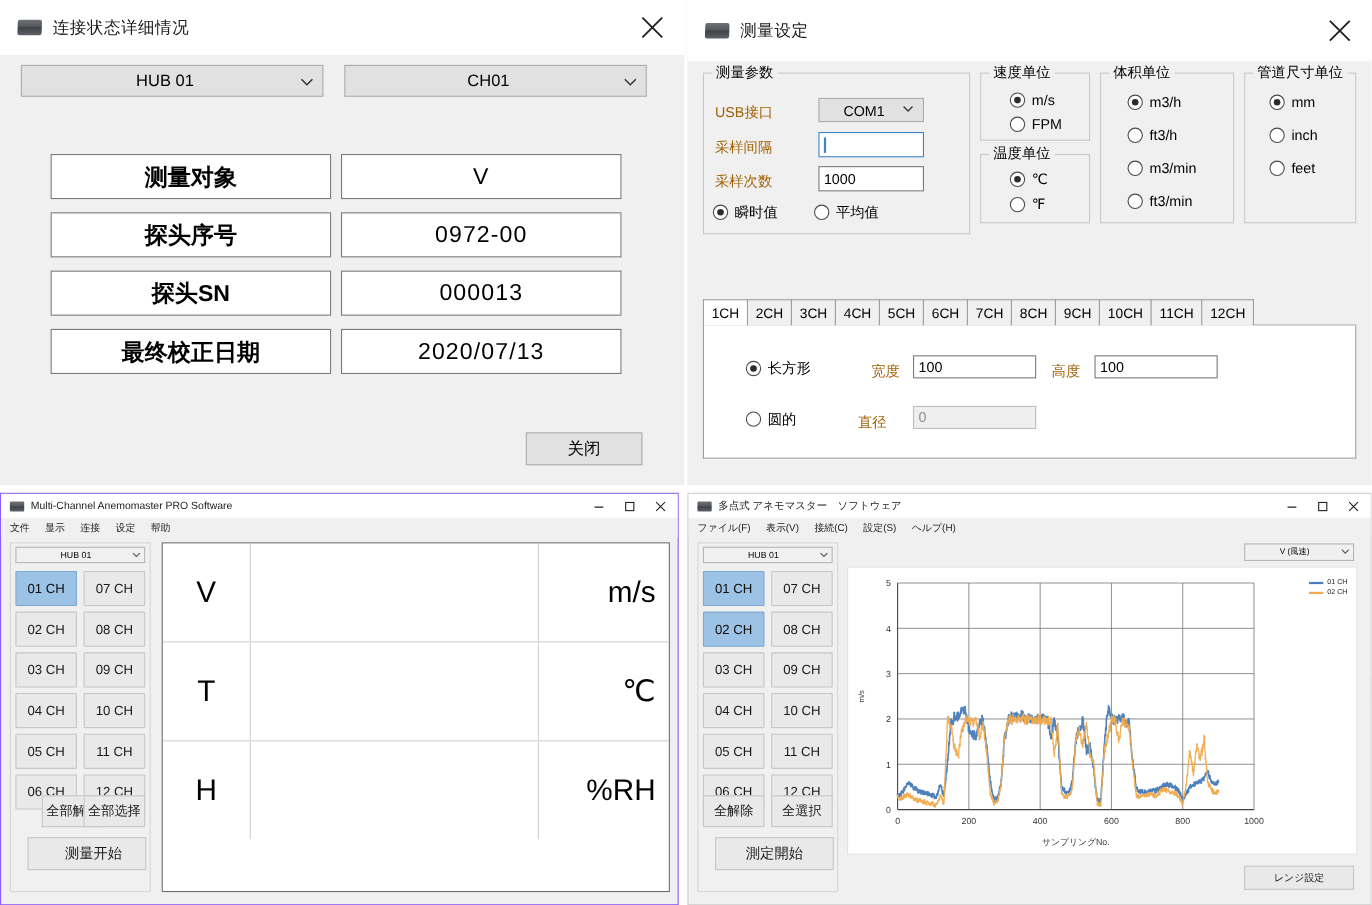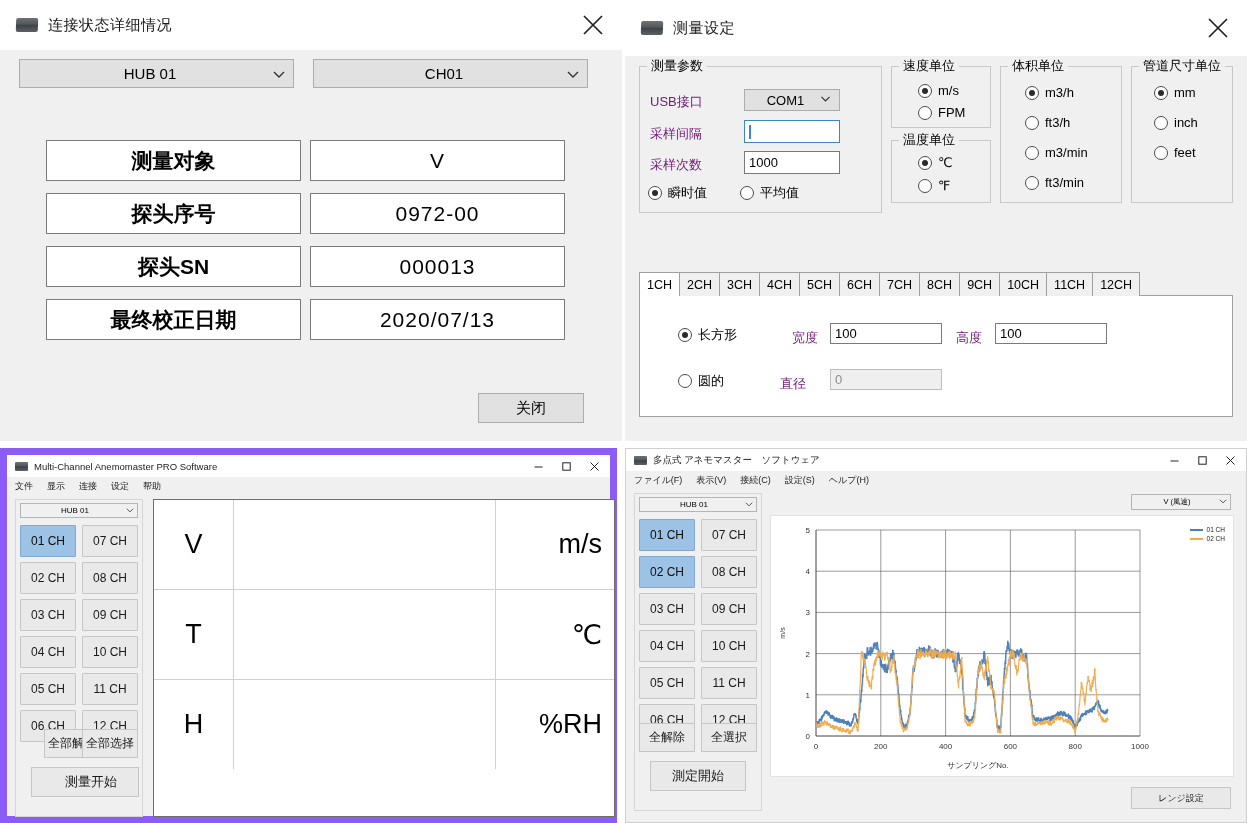--- a/index.html
+++ b/index.html
@@ -63,21 +63,21 @@
   #panel-meas { left: 625px; top: 0; width: 622px; height: 441px; background:#f0f0f0; }
   #panel-meas .body { position: relative; height: 385px; background: #f0f0f0; }
 
   .group {
     position: absolute; border: 1px solid #c8c8c8; background: transparent;
   }
   .group > .glabel {
     position: absolute; top: -10px; left: 7px; background: #f0f0f0;
     padding: 0 4px; font-size: 13px; color: #000; white-space: nowrap;
   }
-  .flabel { position: absolute; font-size: 13px; color: #701a75; white-space: nowrap; }
+  .flabel { position: absolute; font-size: 13px; color: #a16207; white-space: nowrap; }
   .tinput {
     position: absolute; background: #fff; border: 1px solid #7a7a7a;
     font-size: 13px; color: #000; display: flex; align-items: center;
     padding-left: 4px;
   }
   .tinput.focused { border: 1px solid #3d85c6; }
   .tinput.disabled { background: #efefef; color: #8d8d8d; border-color:#bdbdbd; }
   .caret {
     display:inline-block; width: 2px; height: 14px; background: #3d85c6;
     margin-right: 1px;
@@ -99,21 +99,21 @@
   .tab {
     height: 24px; padding: 0 7px; display:flex; align-items:center;
     font-size: 12.5px; color:#000; background: #f0f0f0;
     border: 1px solid #a0a0a0; border-bottom: none; margin-right: -1px;
     cursor: pointer;
   }
   .tab.active { background: #ffffff; position: relative; z-index: 2; }
   .tabbody { height: 121px; background: #fff; border: 1px solid #a0a0a0; border-top:none; position: relative; }
 
   
-  #win-bl { left: 0; top: 448px; width: 617px; height: 375px; background:#f0f0f0; border: 7px solid #8b5cf6; }
+  #win-bl { left: 0; top: 448px; width: 617px; height: 375px; background:#f0f0f0; border: 1px solid #8b5cf6; }
   #win-br { left: 625px; top: 448px; width: 622px; height: 375px; background:#f0f0f0; border: 1px solid #cfcfcf; }
 
   .w-title {
     height: 22px; background: #ffffff; display: flex; align-items: center;
     padding-left: 8px; position: relative;
   }
   .w-title .wico {
     width: 13px; height: 9px; margin-right: 6px;
     background: linear-gradient(180deg,#6f7277 0%, #53565b 45%, #3e4145 52%, #5d6065 100%);
     border-radius: 1px; flex:0 0 auto;
@@ -606,21 +606,21 @@
             <span>12 CH</span>
           </div>
         </div>
 
       <div class="smallbtn" style="left:13px; top:234px; width:56px; height:29px;">
         <span>全解除</span>
       </div>
       <div class="smallbtn" style="left:75px; top:234px; width:56px; height:29px;">
         <span>全選択</span>
       </div>
-      <div class="smallbtn" style="left:24px; top:272px; width:96px; height:30px; font-size:13px;">
+      <div class="smallbtn" style="left:24px; top:272px; width:108px; height:30px; font-size:13px;">
         <span>測定開始</span>
       </div>
 
       <div class="minicombo" style="left:505px; top:5px; width:100px; height:16px; background:#f0f0f0; font-size:7.5px;">
         <span class="cv">V (風速)</span>
         <span><svg width="10" height="10" viewBox="0 0 16 16">
               <path d="M3 6 L8 11 L13 6" stroke="#555" stroke-width="1.6" fill="none"></path>
             </svg></span>
       </div>
 

